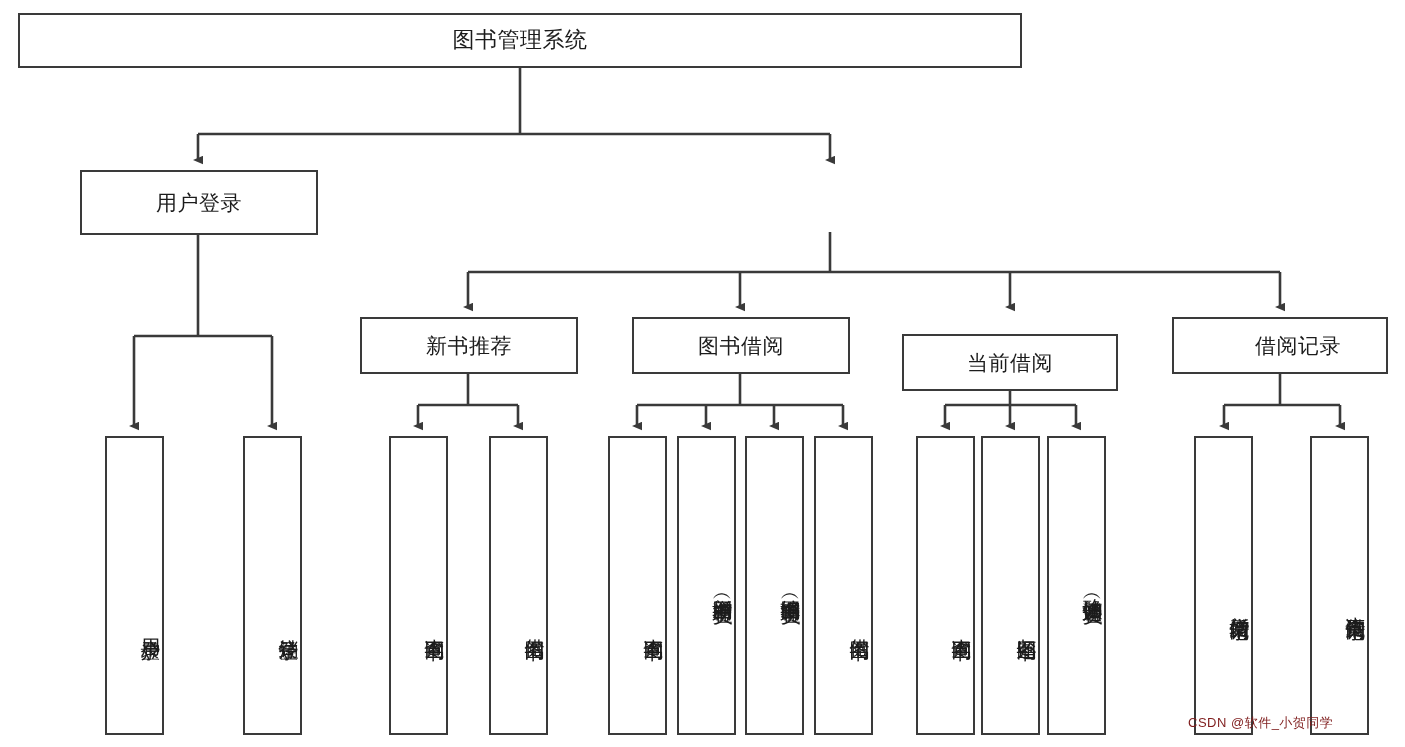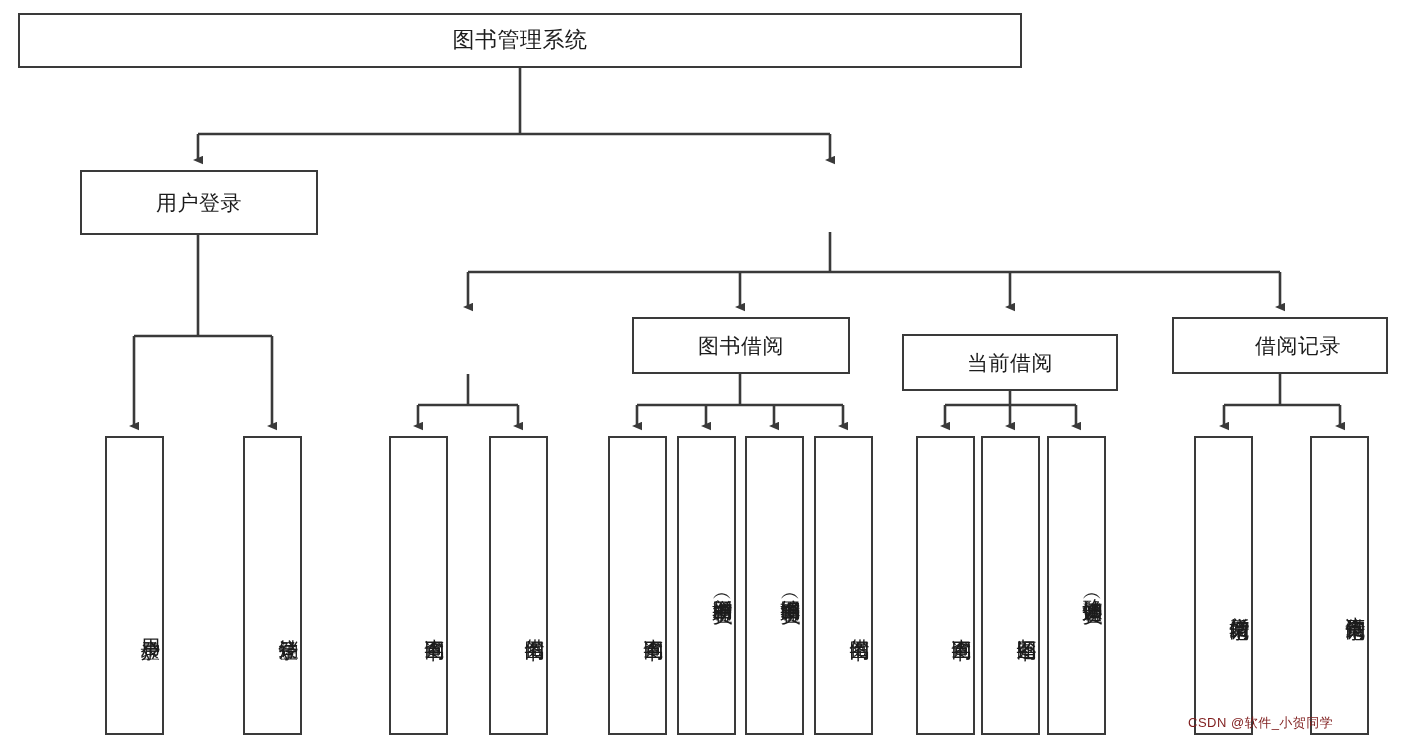--- a/index.html
+++ b/index.html
@@ -123,20 +123,21 @@
       <path d="M1224,405 L1340,405"></path>
       <path d="M1224,405 L1224,426" marker-end="url(#arrow)"></path>
       <path d="M1340,405 L1340,426" marker-end="url(#arrow)"></path>
     </g>
   </svg>
 
   <div class="node h title" style="left:18px; top:13px; width:1004px; height:55px;">图书管理系统</div>
 
   <div class="node h" style="left:80px; top:170px; width:238px; height:65px;">用户登录</div>
 
+  <div class="node h" style="left:360px; top:317px; width:218px; height:57px;">新书推荐</div>
   <div class="node h" style="left:632px; top:317px; width:218px; height:57px;text-align:right;">图书借阅</div>
   <div class="node h" style="left:902px; top:334px; width:216px; height:57px;">当前借阅</div>
   <div class="node h" style="left:1172px; top:317px; width:216px; height:57px;padding-left:36px;">借阅记录</div>
 
   <div class="node v" style="left:105px; top:436px; width:59px; height:299px; padding-top:78px;">用户登录</div>
   <div class="node v" style="left:243px; top:436px; width:59px; height:299px; padding-top:78px;">注销登录</div>
 
   <div class="node v" style="left:389px; top:436px; width:59px; height:299px; padding-top:78px;">查询图书</div>
   <div class="node v" style="left:489px; top:436px; width:59px; height:299px; padding-top:78px;">借阅图书</div>
 

